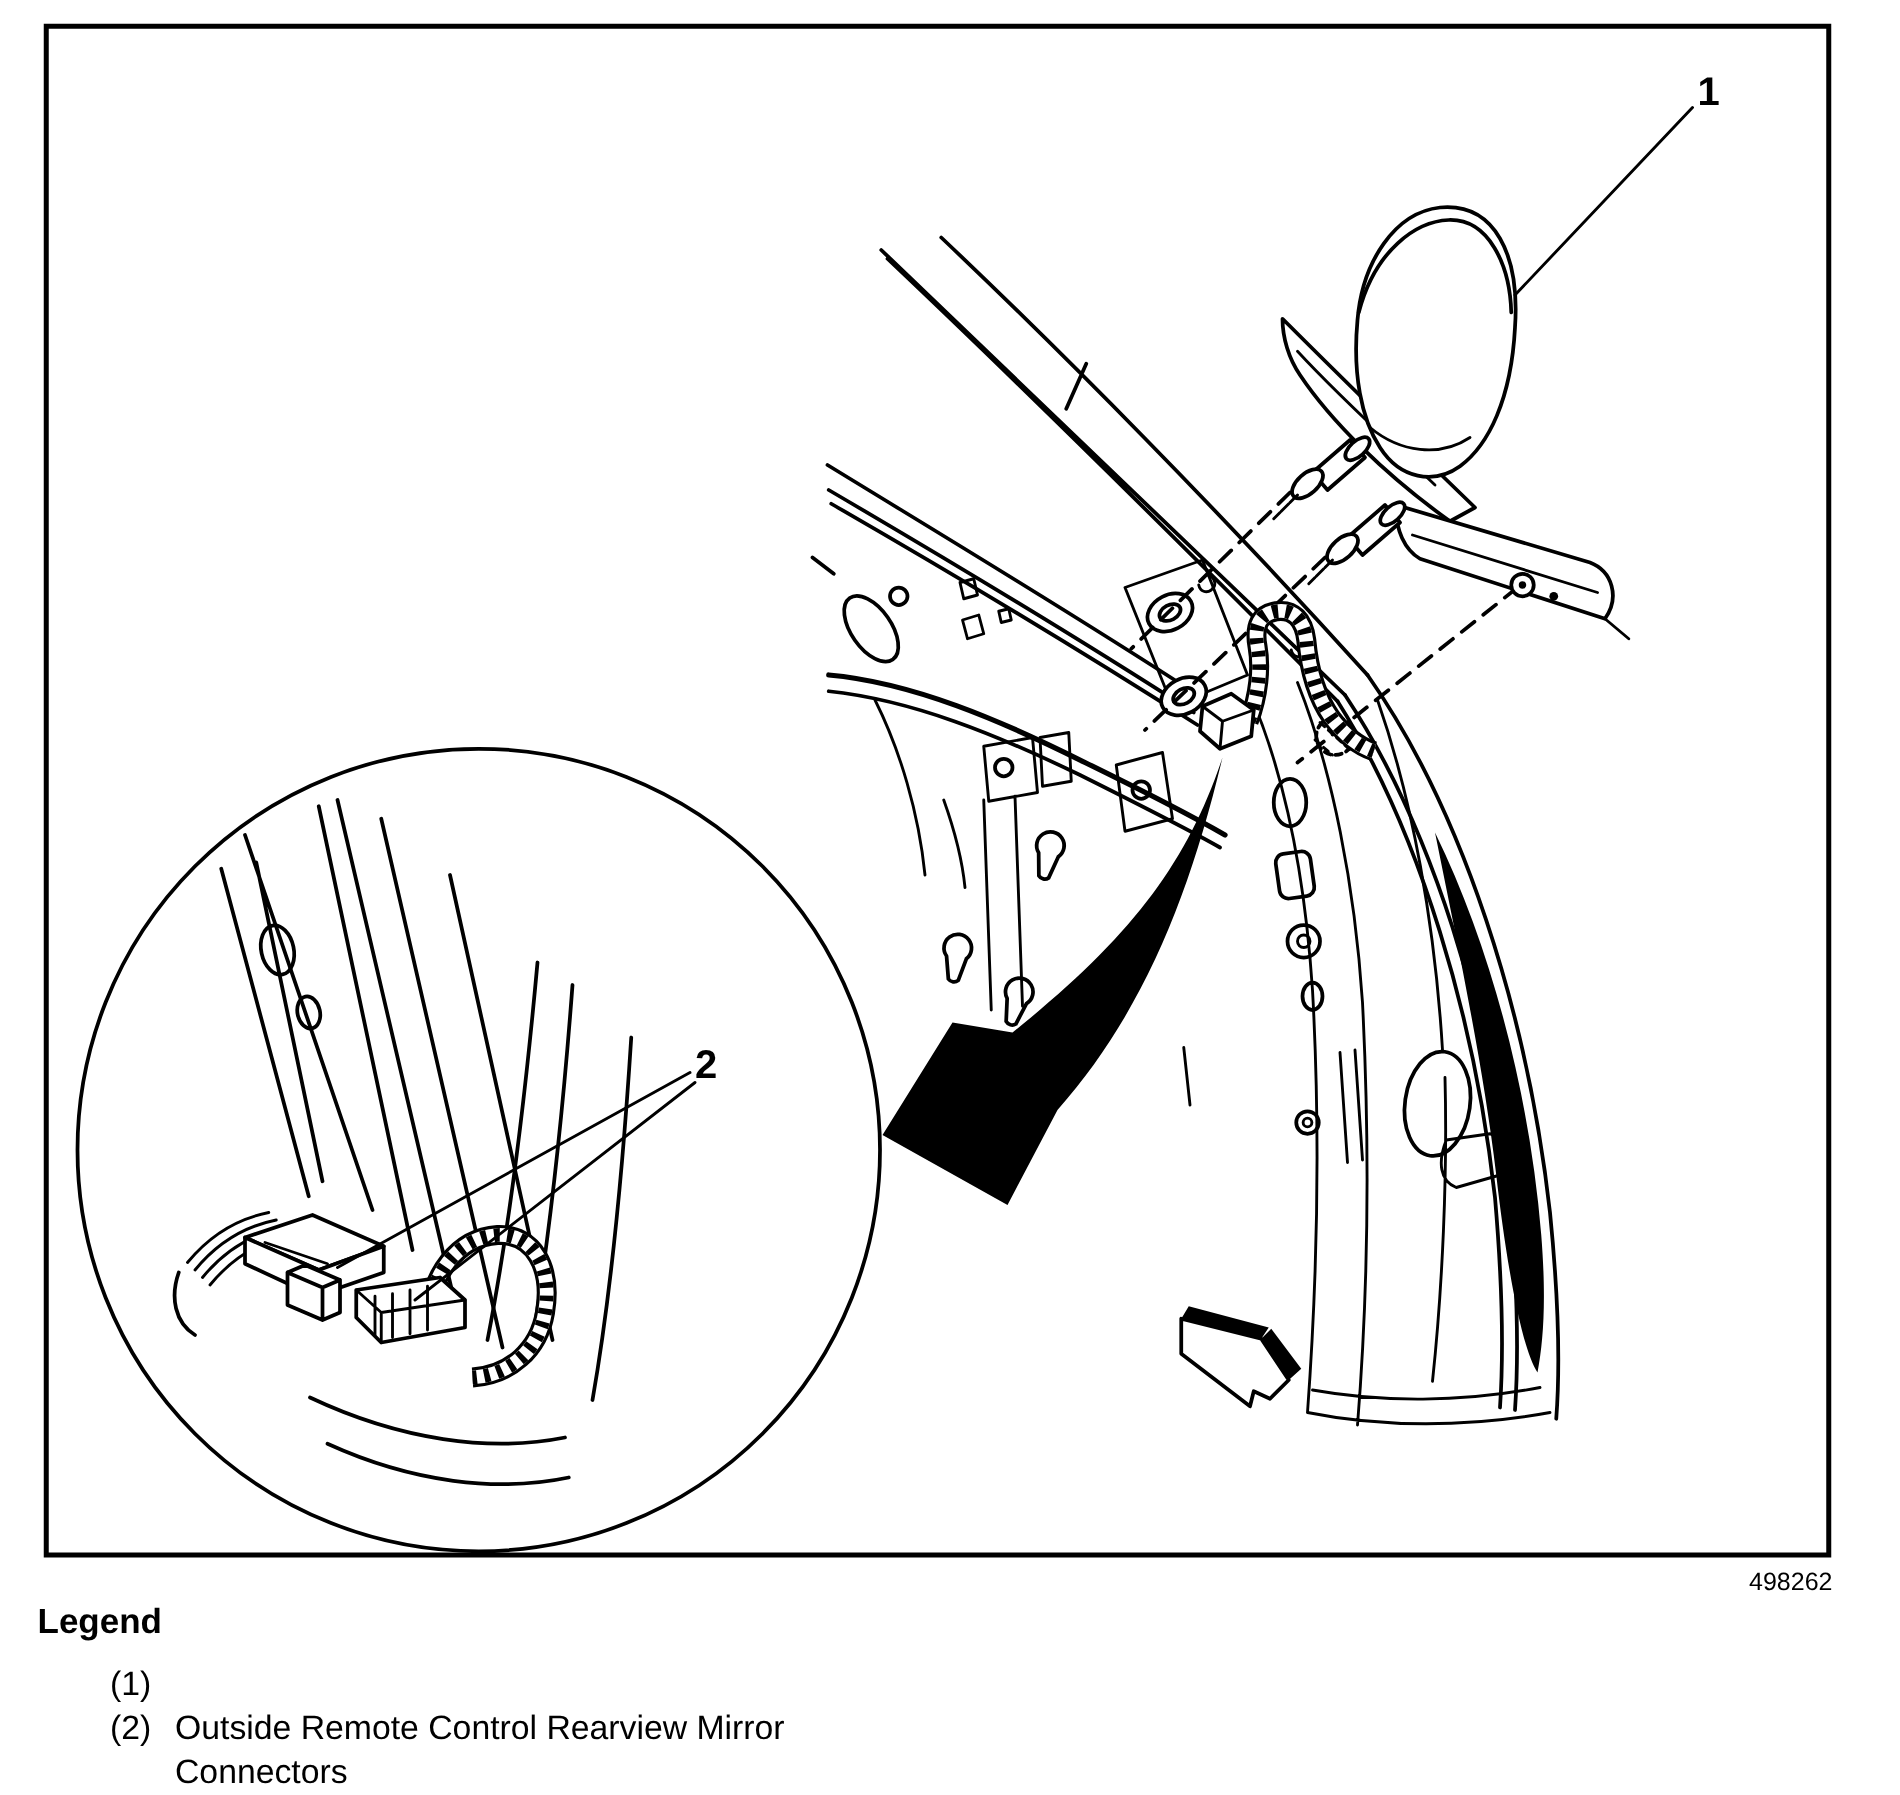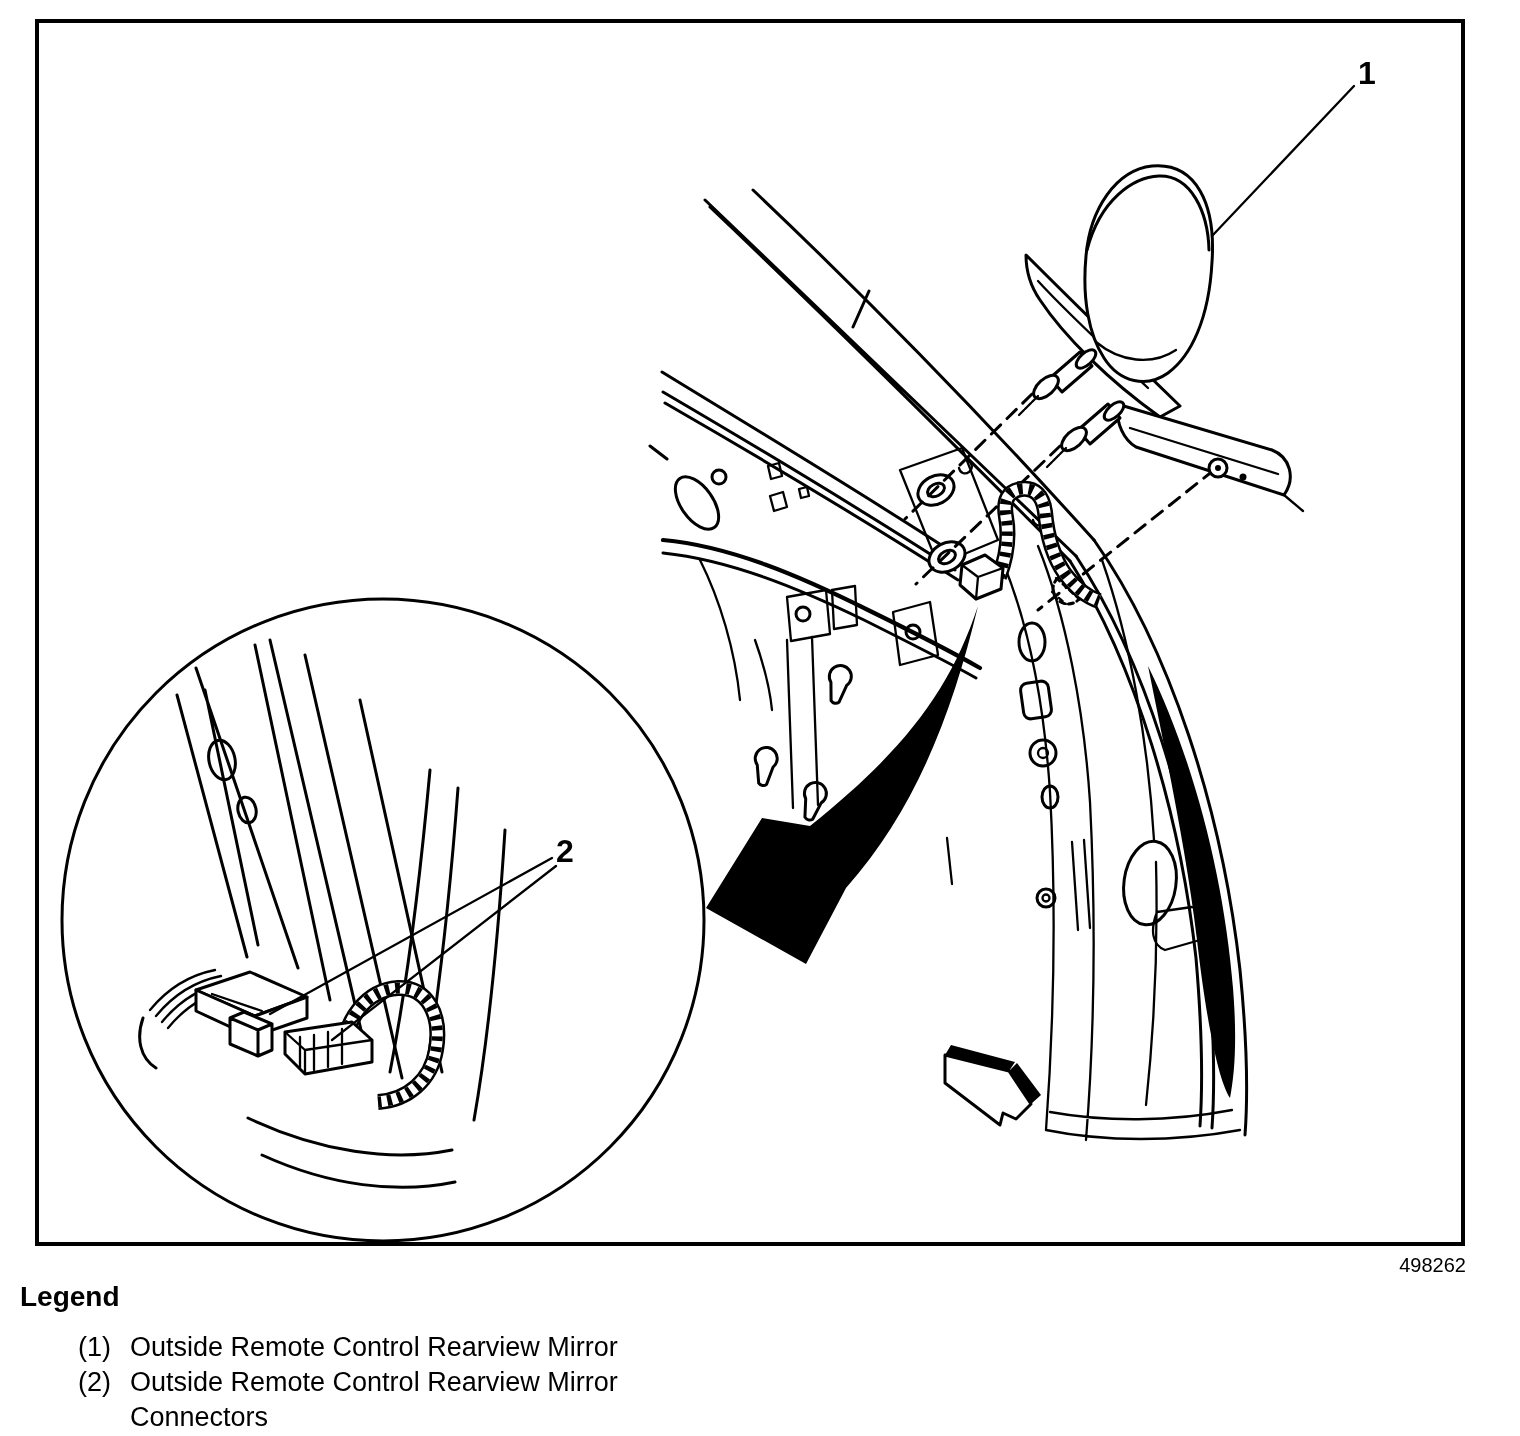--- a/index.html
+++ b/index.html
@@ -18,21 +18,21 @@
   .dash { stroke-dasharray:13 9; }
   .gdash { stroke-dasharray:5 4; }
   .frame { fill:none; stroke:var(--ink); stroke-width:4; }
   .tubeA { fill:none; stroke:var(--ink); stroke-width:16; stroke-linecap:butt; }
   .tubeB { fill:none; stroke:var(--paper); stroke-width:11; stroke-linecap:butt; }
   .tubeC { fill:none; stroke:var(--ink); stroke-width:11; stroke-dasharray:4.5 6; stroke-linecap:butt; }
   .callout { font:bold 32px "Liberation Sans",sans-serif; fill:var(--ink); }
   .pn { font:20px "Liberation Sans",sans-serif; fill:var(--ink); }
 
   
-  .legend { position:absolute; left:20px; top:1282px; }
+  .legend { position:absolute; left:30px; top:1282px; }
   .legend-title { font:bold 28px/30px "Liberation Sans",sans-serif; }
   .legend-list { margin-top:18px; }
   .legend-row { display:flex; align-items:flex-start; margin-left:58px;
                 font:27px/35px "Liberation Sans",sans-serif; }
   .legend-ref { width:52px; flex:0 0 52px; }
   .legend-lbl { max-width:560px; }
 </style>
 </head>
 <body>
 
@@ -203,21 +203,20 @@
   </g>
 
   <text class="pn" x="1466" y="1272" text-anchor="end">498262</text>
 </svg>
 
   <div class="legend">
     <div class="legend-title">Legend</div>
     <div class="legend-list">
       <div class="legend-row">
         <span class="legend-ref">(1)</span>
-        <span class="legend-lbl">Outside Remote Control Rearview Mirror</span>
       </div>
       <div class="legend-row">
         <span class="legend-ref">(2)</span>
         <span class="legend-lbl">Outside Remote Control Rearview Mirror Connectors</span>
       </div>
     </div>
   </div>
 
 </div>
 

